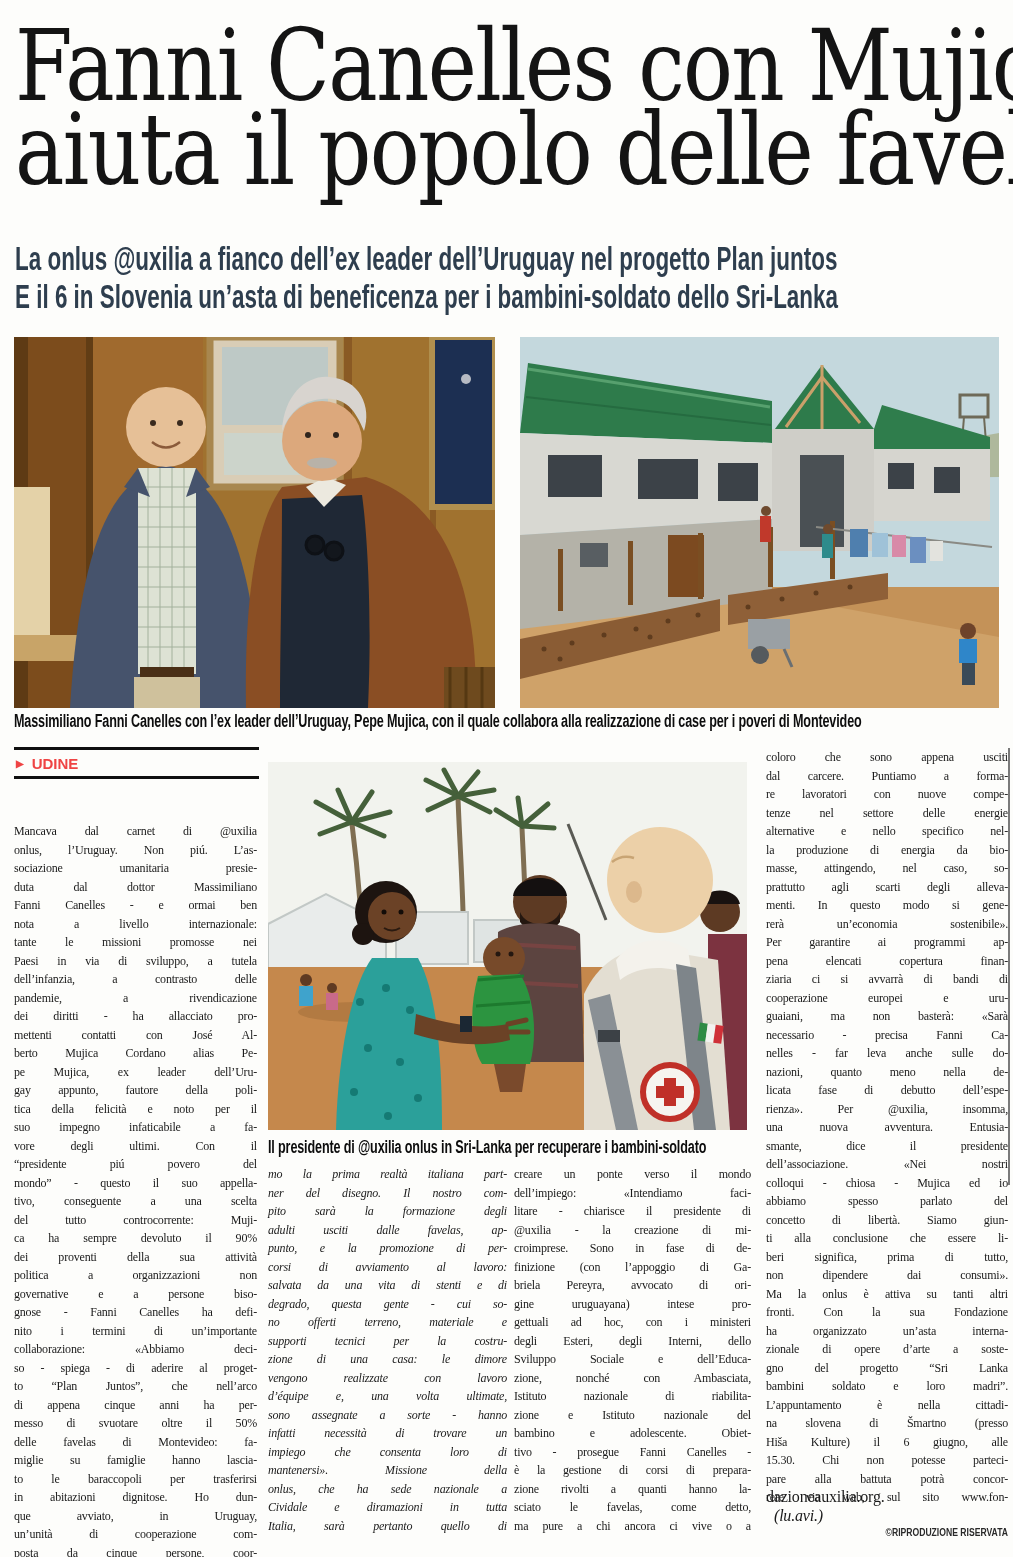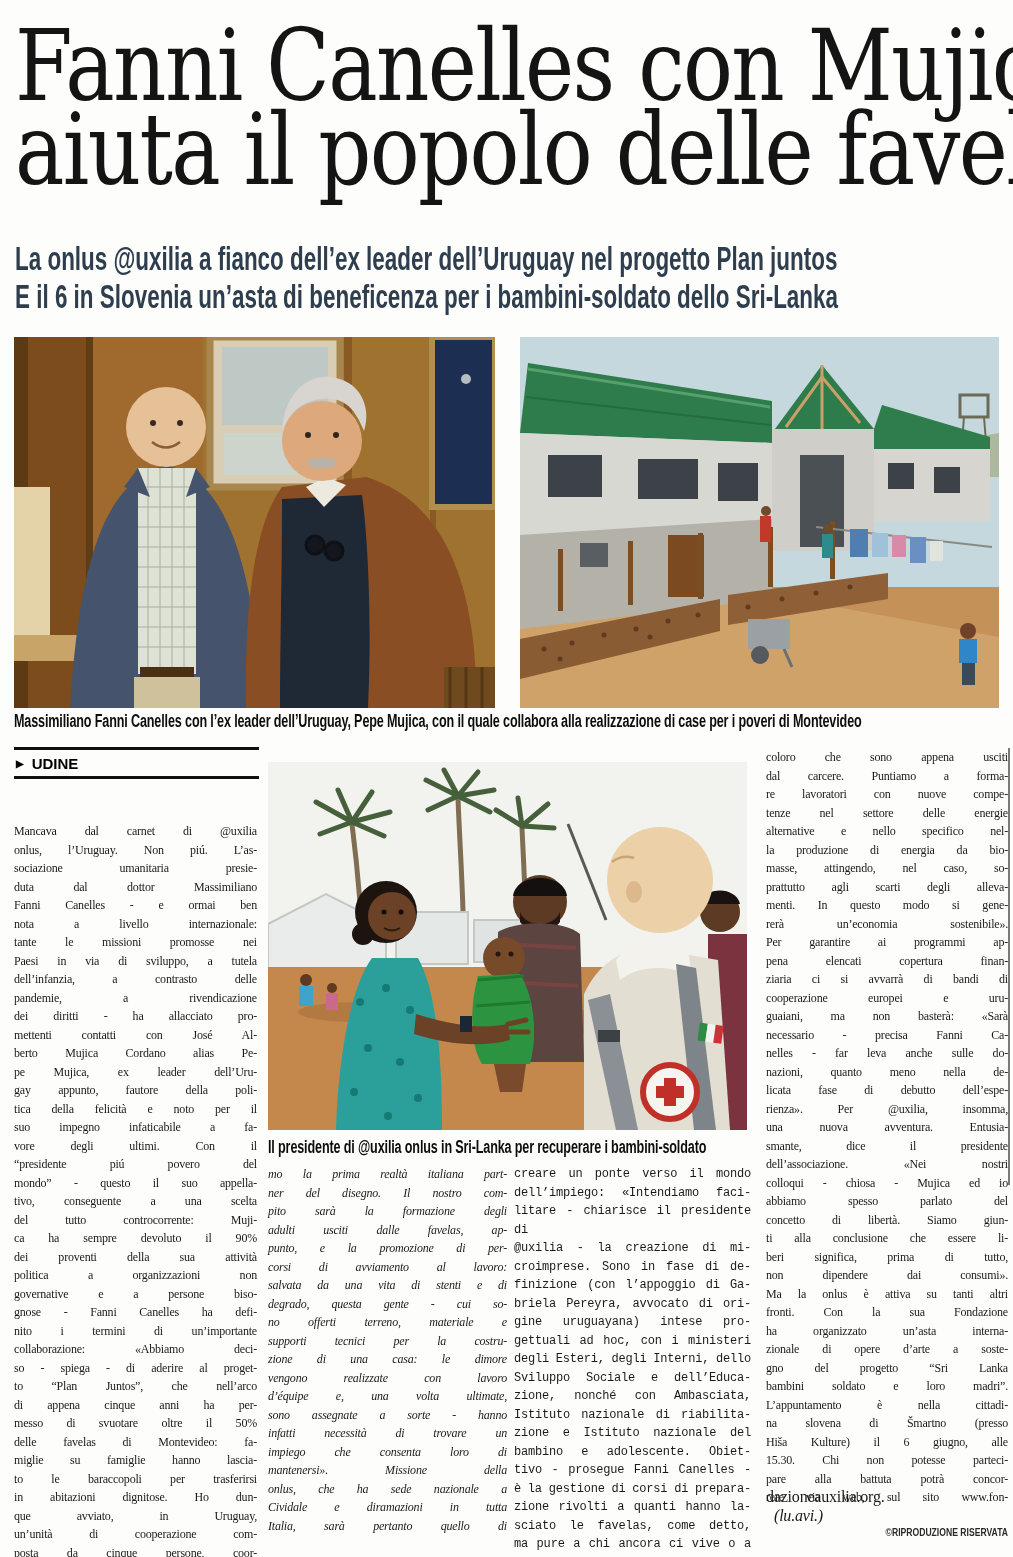--- a/index.html
+++ b/index.html
@@ -29,30 +29,30 @@
   
   .caption { position:absolute; font-weight:700; font-size:17.5px; color:#0d0d0d;
              white-space:nowrap; letter-spacing:-.2px;
              transform:scaleX(.72); transform-origin:0 0; }
   #cap1 { left:14px;  top:711px; }
   #cap2 { left:268px; top:1137px; }
 
   
   .kicker { position:absolute; left:14px; top:747px; width:243px;
             border-top:3.5px solid #101010; border-bottom:3.5px solid #101010;
-            padding:5px 0 4px 2px; font-weight:700; font-size:15px; color:#000000; }
+            padding:5px 0 4px 2px; font-weight:700; font-size:15px; color:#ef4444; }
   .kicker .tri { font-size:10px; margin-right:8px; position:relative; top:-2px; }
 
   
   .body-col { position:absolute; font-family:"Liberation Serif",serif; font-size:12px;
               line-height:18.5px; color:#1a1a1a; text-align:justify; text-align-last:justify;
               white-space:pre-line; letter-spacing:-.2px; word-spacing:-.5px; }
   #col1 { left:14px;  top:822px;  width:243px; }
   #col2 { left:268px; top:1165px; width:239px;font-style:italic; }
-  #col3 { left:514px; top:1165px; width:237px;font-family:Liberation Mono, monospace; }
+  #col3 { left:514px; top:1165px; width:237px; }
   #col4 { left:766px; top:748px;  width:242px; }
 
   .lastline { position:absolute; left:766px; top:1488px; width:242px; display:flex;
               justify-content:space-between; font-family:"Liberation Serif",serif;
               font-size:16px; line-height:18.5px; color:#1a1a1a; letter-spacing:-.2px;flex-direction:column; }
   .lastline .sig { font-style:italic;padding-left:8px; }
 
   .copyright { position:absolute; left:766px; top:1526px; width:242px; text-align:right;
                font-weight:700; font-size:10.5px; color:#2a2a2a; letter-spacing:0;
                transform:scaleX(.82); transform-origin:100% 0; }

